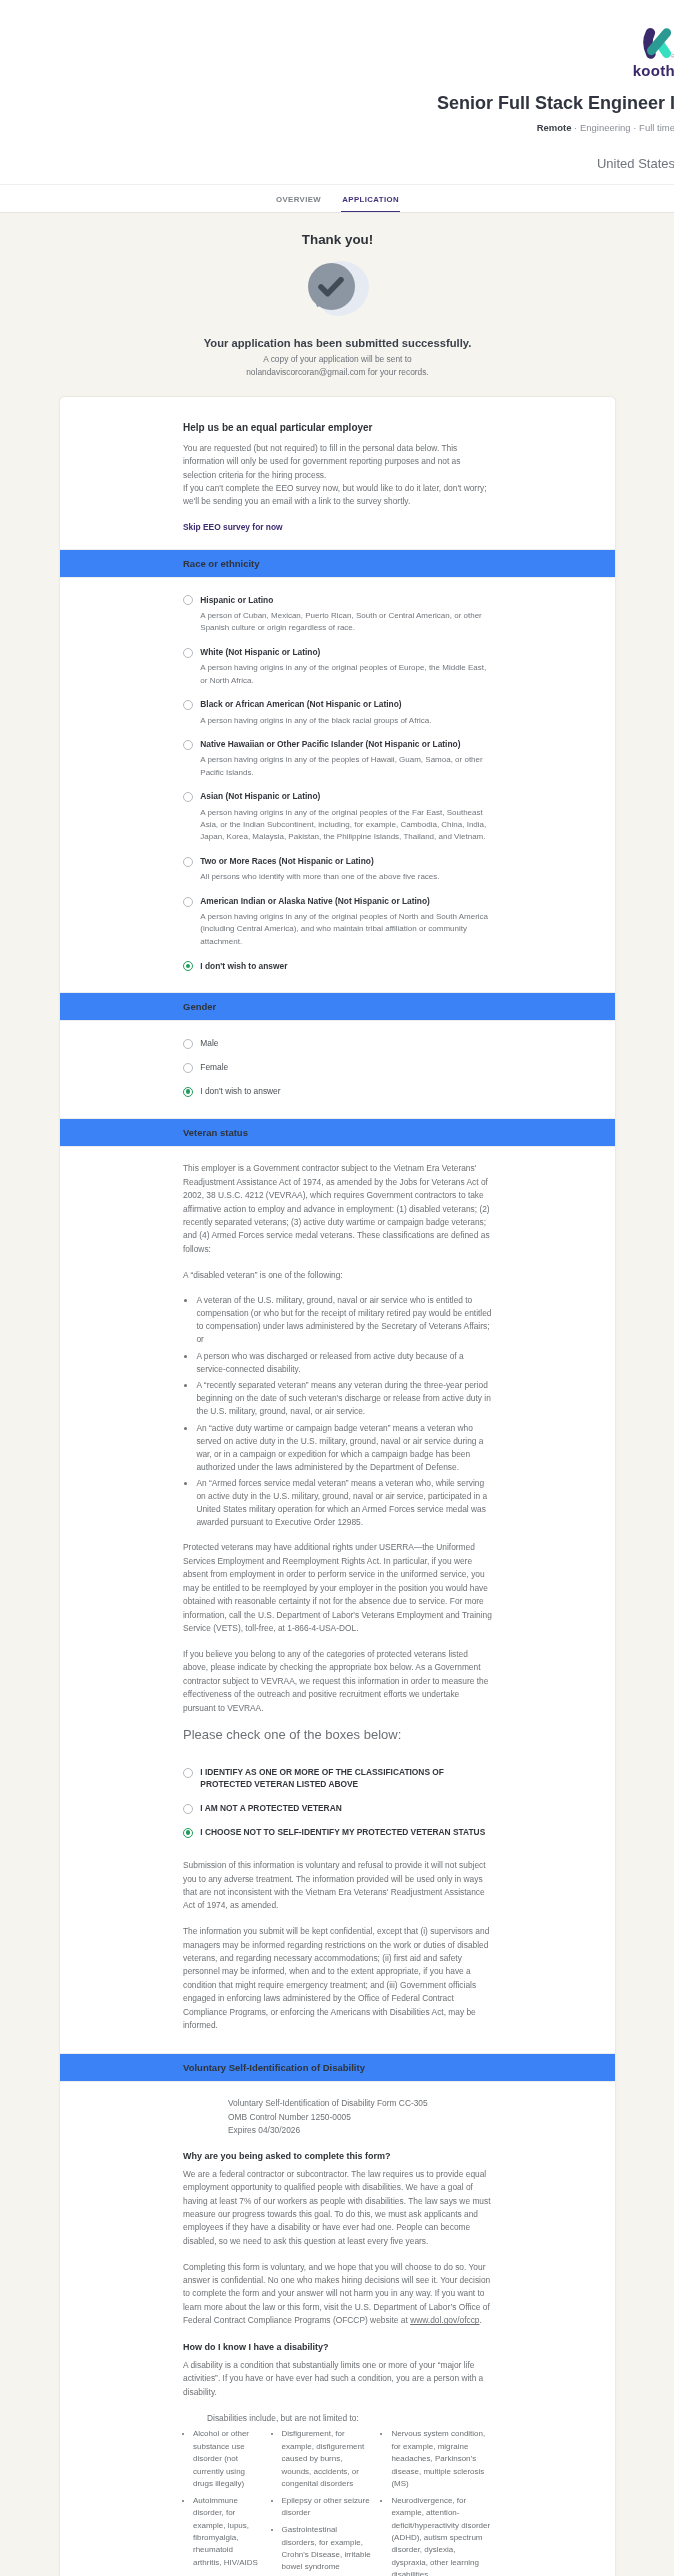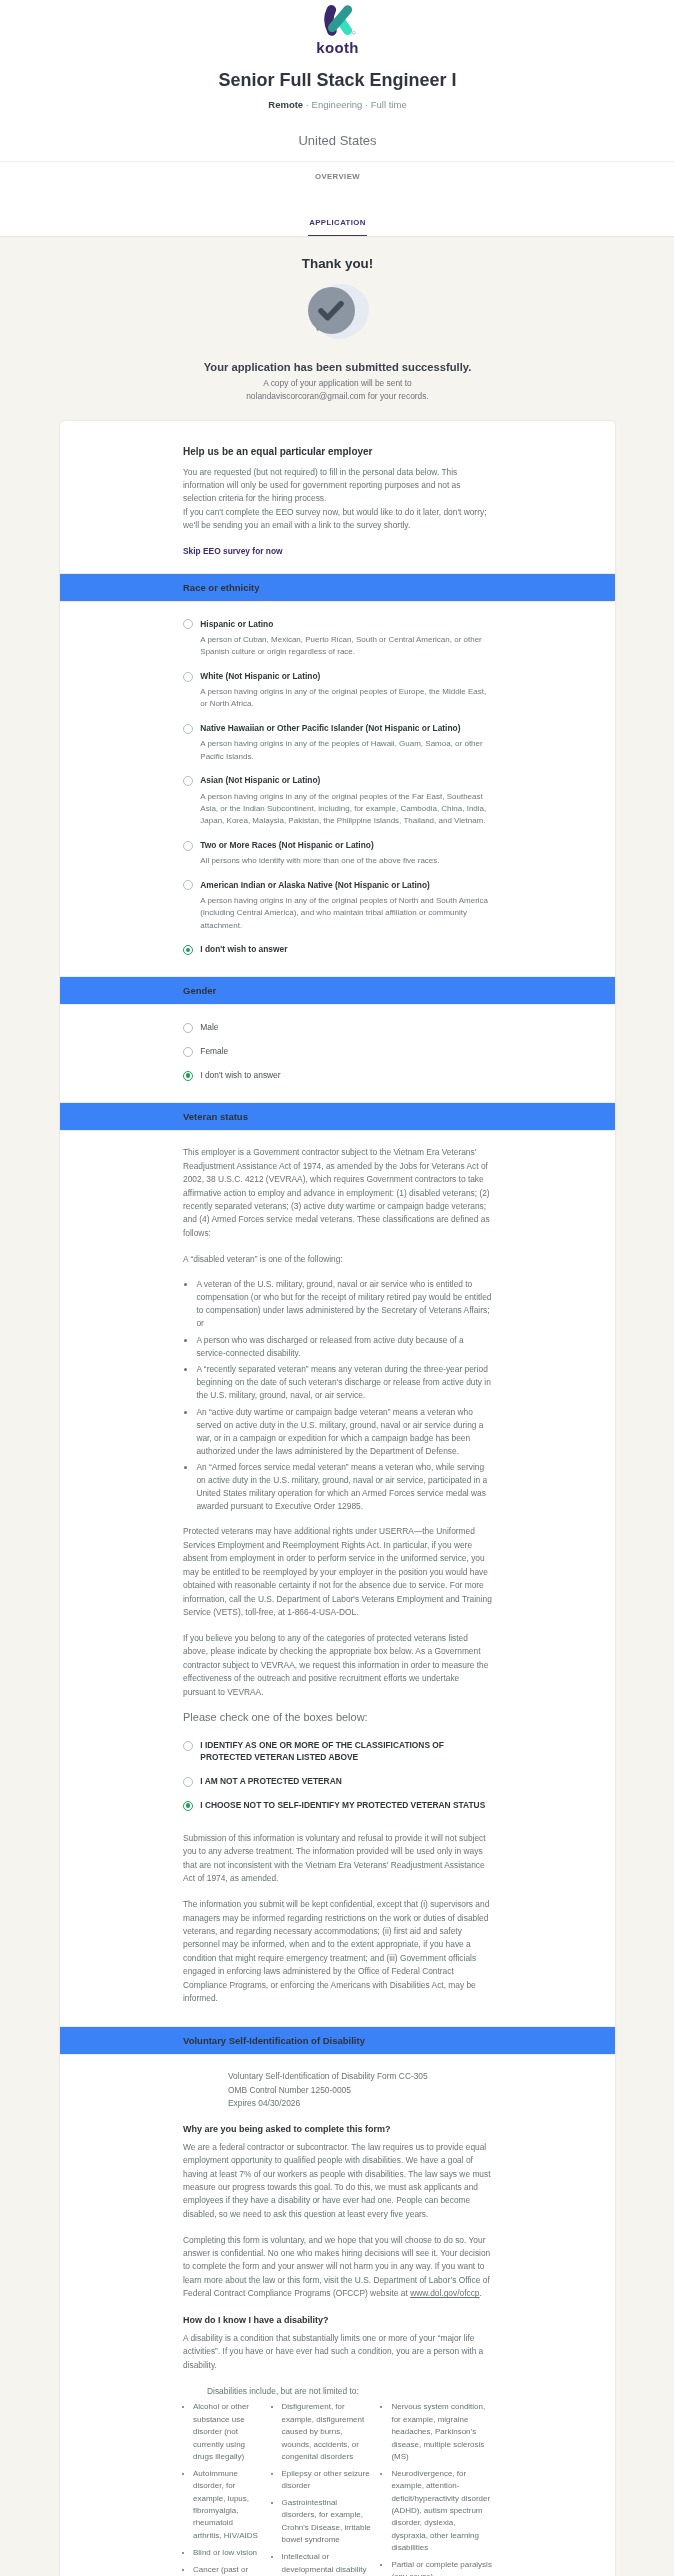--- a/index.html
+++ b/index.html
@@ -1,30 +1,30 @@
 <!DOCTYPE html>
 <html style="font-size:9px"><head>
 <meta charset="utf-8">
 <style>
   * { margin:0; padding:0; box-sizing:border-box; }
   html,body { background:#ffffff; }
   body { font-family:"Liberation Sans","DejaVu Sans",sans-serif; color:#33363a; width:675px; margin:0 auto; }
 
   
-  .site-header { background:#fff; text-align:center; padding-top:4px; }
+  .site-header { background:#fff; text-align:right; padding-top:27px; }
   .logo-wrap { display:inline-block; }
   .logo-word { font-size:15px; font-weight:700; color:#3b2a6b; letter-spacing:0.3px; margin-top:-1.1px; }
   .job-title { font-size:18px; font-weight:700; color:#303540; margin-top:14.5px; }
   .job-meta { margin-top:7.8px; font-size:9.5px; color:#8a8f96; }
   .job-meta b { color:#3a3e46; font-weight:700; }
   .job-location { margin-top:23px; font-size:13px; color:#6f747b; padding-bottom:12.3px; }
 
   
   .tabbar { background:#fff; border-top:0.6px solid #eeeeee; border-bottom:0.6px solid #e7e5e0; text-align:center; }
-  .tabs { display:inline-flex; gap:19px;flex-direction:column; }
+  .tabs { display:inline-flex; gap:19px; }
   .tab { display:inline-block; padding:10px 1.1px 7.8px; font-size:7.8px; font-weight:700; letter-spacing:0.4px; color:#7d8288; text-decoration:none; border-bottom:1.7px solid transparent; }
   .tab.active { color:#42307d; border-bottom-color:#42307d; }
 
   
   .main { background:#f6f4ef; padding-bottom:49px; }
   .thanks { text-align:center; padding-top:19px; }
   .thanks-heading { font-size:13.4px; font-weight:700; color:#2f333a; }
   .check-illustration { position:relative; width:62px; height:63px; margin:12.3px auto 3.4px; }
   .blob { position:absolute; right:0; top:1.1px; width:54px; height:55px; background:#e6eaf2; border-radius:48% 52% 58% 42% / 52% 46% 54% 48%; }
   .bubble { position:absolute; left:1.1px; top:3.4px; width:47px; height:47px; background:#8c96a2; border-radius:50%; }
@@ -52,21 +52,21 @@
   .radio.selected { border-color:#1f9d5a; position:relative; }
   .radio.selected::after { content:""; position:absolute; left:1.7px; top:1.7px; width:4.5px; height:4.5px; border-radius:50%; background:#1f9d5a; }
   .opt-body { margin-left:7.3px; }
   .opt-label { font-size:8.4px; font-weight:700; color:#33363c; line-height:1.4; }
   .opt-desc { margin-top:3.4px; font-size:8px; color:#71767c; line-height:1.55; }
 
   .vet-text { padding:15.7px 0 3.4px; }
   .vet-text .p { margin-bottom:12.3px; }
   ul.bullets { margin:0 0 12.3px 0; padding-left:13.4px; }
   ul.bullets li { font-size:8.4px; line-height:1.55; color:#6d7175; margin-bottom:3.4px; }
-  .prompt { font-size:11px; color:#6d7175; margin-bottom:17px; }
+  .prompt { font-size:13px; color:#6d7175; margin-bottom:25px; }
   .opts.tight { padding-top:0; }
 
   .dis-info { padding:15.7px 0 3.4px; }
   .form-meta { font-size:8.4px; color:#6d7175; line-height:1.6; margin-bottom:13.4px;margin-left:45px; }
   .h-q { font-size:9px; font-weight:700; color:#2f3338; margin-bottom:6.7px; }
   .inline-link { color:#6d7175; text-decoration:underline; }
   .dis-cols { display:grid; grid-template-columns:0.82fr 1.04fr 1.14fr; column-gap:9px; margin:3.4px 0 14.5px; }
   .dis-cols ul { padding-left:10px; }
   .dis-cols li { font-size:8px; line-height:1.55; color:#6d7175; margin-bottom:4.5px; }
 </style>
@@ -143,20 +143,27 @@
       <div class="opt">
         <span class="radio"></span>
         <div class="opt-body">
           <div class="opt-label">White (Not Hispanic or Latino)</div>
           <div class="opt-desc">A person having origins in any of the original peoples of Europe, the Middle East, or North Africa.</div>
         </div>
       </div>
       <div class="opt">
         <span class="radio"></span>
         <div class="opt-body">
+          <div class="opt-label">Black or African American (Not Hispanic or Latino)</div>
+          <div class="opt-desc">A person having origins in any of the black racial groups of Africa.</div>
+        </div>
+      </div>
+      <div class="opt">
+        <span class="radio"></span>
+        <div class="opt-body">
           <div class="opt-label">Native Hawaiian or Other Pacific Islander (Not Hispanic or Latino)</div>
           <div class="opt-desc">A person having origins in any of the peoples of Hawaii, Guam, Samoa, or other Pacific Islands.</div>
         </div>
       </div>
       <div class="opt">
         <span class="radio"></span>
         <div class="opt-body">
           <div class="opt-label">Asian (Not Hispanic or Latino)</div>
           <div class="opt-desc">A person having origins in any of the original peoples of the Far East, Southeast Asia, or the Indian Subcontinent, including, for example, Cambodia, China, India, Japan, Korea, Malaysia, Pakistan, the Philippine Islands, Thailand, and Vietnam.</div>
         </div>

